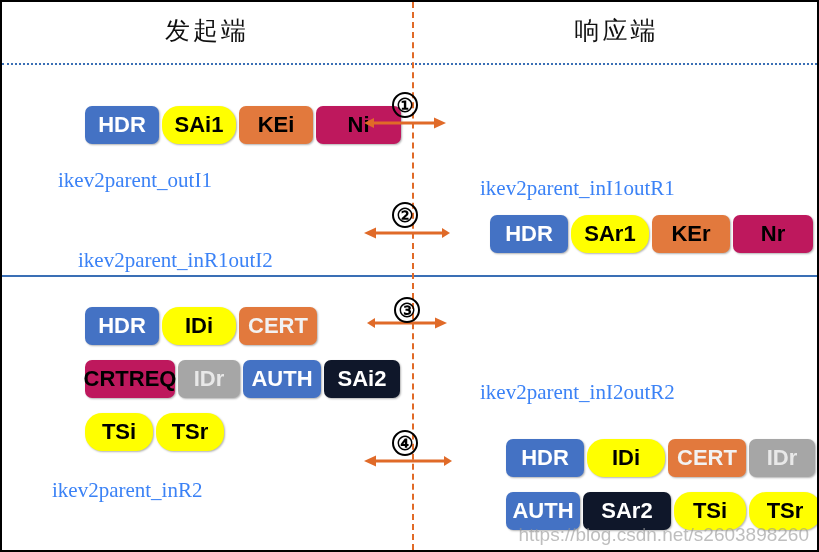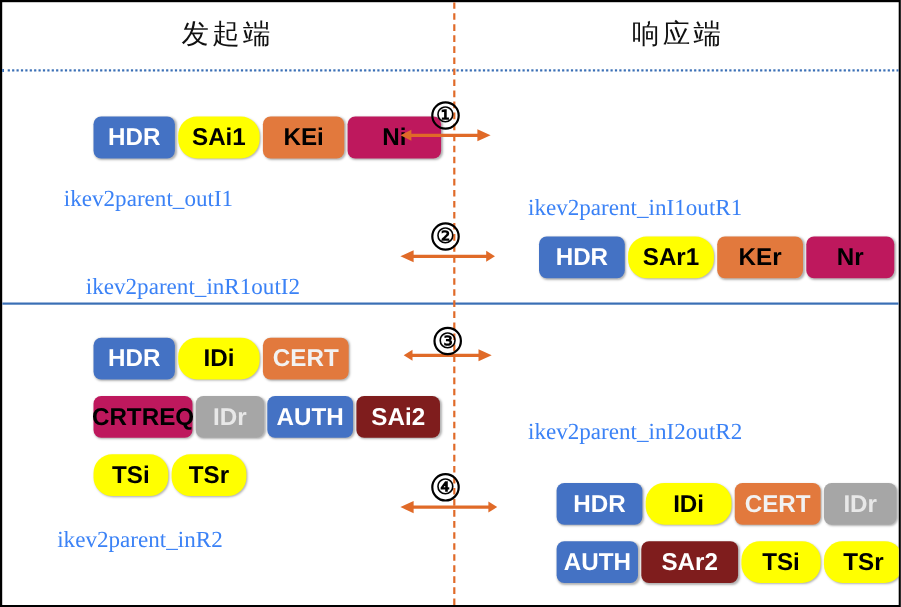--- a/index.html
+++ b/index.html
@@ -82,21 +82,21 @@
     box-sizing: border-box;
     box-shadow: 1px 1px 2px rgba(0,0,0,0.30);
     white-space: nowrap;
   }
   .c-blue   { background: #4472C4; color: #FFFFFF; }
   .c-yellow { background: #FFFF00; color: #000000; border-radius: 17px; }
   .c-orange { background: #E2793D; color: #000000; }
   .c-orange-w { background: #E2793D; color: #F2F2F2; }
   .c-amber  { background: #be185d; color: #000000; }
   .c-gray-l { background: #A6A6A6; color: #E8E8E8; }
-  .c-gray-d { background: #7f1d1d; color: #FFFFFF; }
+  .c-gray-d { background: #0f172a; color: #FFFFFF; }
 
   
   .fn-label {
     position: absolute;
     font-family: "Liberation Serif", serif;
     font-size: 21px;
     font-weight: normal;
     color: #3b82f6;
     white-space: nowrap;
   }
@@ -230,14 +230,15 @@
     <svg width="88" height="22" viewBox="0 0 88 22">
       <line x1="10" y1="11" x2="82" y2="11" stroke="#E06A28" stroke-width="3"></line>
       <polygon points="0,11 12,5.5 12,16.5" fill="#E06A28"></polygon>
       <polygon points="88,11 80,6 80,16" fill="#E06A28"></polygon>
     </svg>
   </div>
   <div class="step-num" style="left:390px; top:428px;">④</div>
 
   <div class="fn-label" style="left:50px; top:476px;">ikev2parent_inR2</div>
 
+  <div class="watermark">https://blog.csdn.net/s2603898260</div>
 
 </div>
 
 </body></html>

